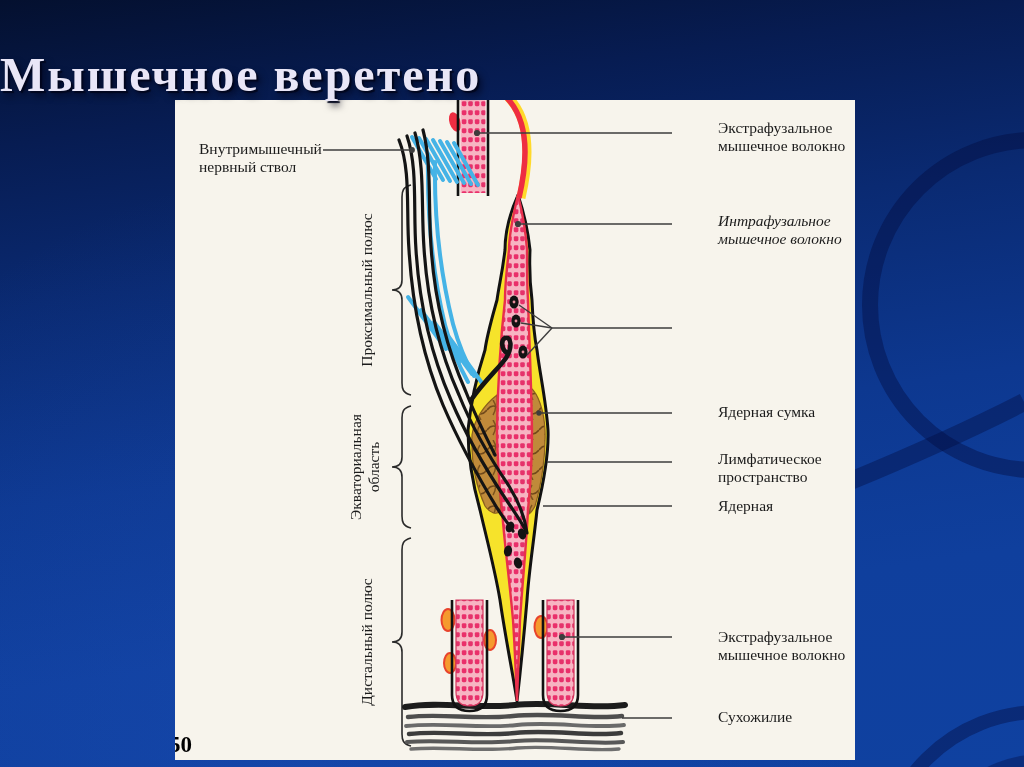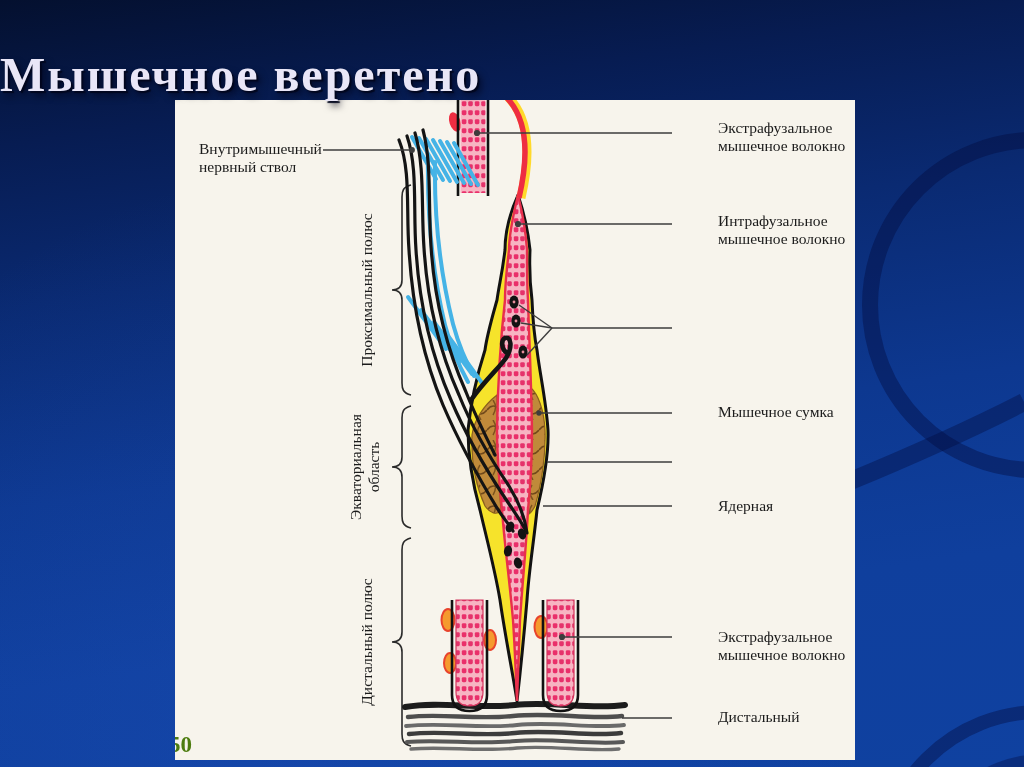--- a/index.html
+++ b/index.html
@@ -23,21 +23,21 @@
   .panel .lab{
     position:absolute;color:#1b1b1b;font-size:15.5px;line-height:18px;
   }
   .rlab{left:508px;width:162px;margin-left:35px;}
   .vlab{
     text-align:center;transform:rotate(-90deg);transform-origin:center center;
     white-space:nowrap;
   }
   .vlab2{white-space:normal;line-height:17px;}
   .pagenum{
-    position:absolute;left:-6px;top:632px;font-size:23px;font-weight:bold;color:#4d7c0f;
+    position:absolute;left:-6px;top:632px;font-size:23px;font-weight:bold;color:#000000;
   }
   svg{display:block;}
   .diagram-svg{position:absolute;left:0;top:0;}
 </style>
 </head>
 <body>
 
 <svg class="bg-svg" width="1024" height="767">
   <circle cx="1035" cy="305" r="165" fill="none" stroke="rgba(3,10,60,0.40)" stroke-width="16"></circle>
   <path d="M 848,482 C 930,448 985,422 1024,402" fill="none" stroke="rgba(3,10,60,0.38)" stroke-width="18"></path>
@@ -200,20 +200,21 @@
     </g>
   </svg>
 
   <div class="lab" style="left:24px;top:40px;width:142px;">Внутримышечный нервный ствол</div>
 
   <div class="lab vlab" style="left:88px;top:180px;width:210px;height:20px;">Проксимальный полюс</div>
   <div class="lab vlab vlab2" style="left:127px;top:350px;width:124px;height:34px;">Экваториальная область</div>
   <div class="lab vlab" style="left:88px;top:532px;width:210px;height:20px;">Дистальный полюс</div>
 
   <div class="lab rlab" style="top:19px;">Экстрафузальное мышечное волокно</div>
-  <div class="lab rlab" style="top:112px;">Интрафузальное мышечное волокно</div>
-  <div class="lab rlab" style="top:303px;">Мышечное сумка</div>
+  <div class="lab rlab" style="top:112px;font-style:italic;">Интрафузальное мышечное волокно</div>
+  <div class="lab rlab" style="top:303px;">Ядерная сумка</div>
+  <div class="lab rlab" style="top:350px;">Лимфатическое пространство</div>
   <div class="lab rlab" style="top:397px;">Ядерная</div>
   <div class="lab rlab" style="top:528px;">Экстрафузальное мышечное волокно</div>
-  <div class="lab rlab" style="top:608px;">Дистальный</div>
+  <div class="lab rlab" style="top:608px;">Сухожилие</div>
 
   <div class="pagenum">50</div>
 </div>
 
 </body></html>

